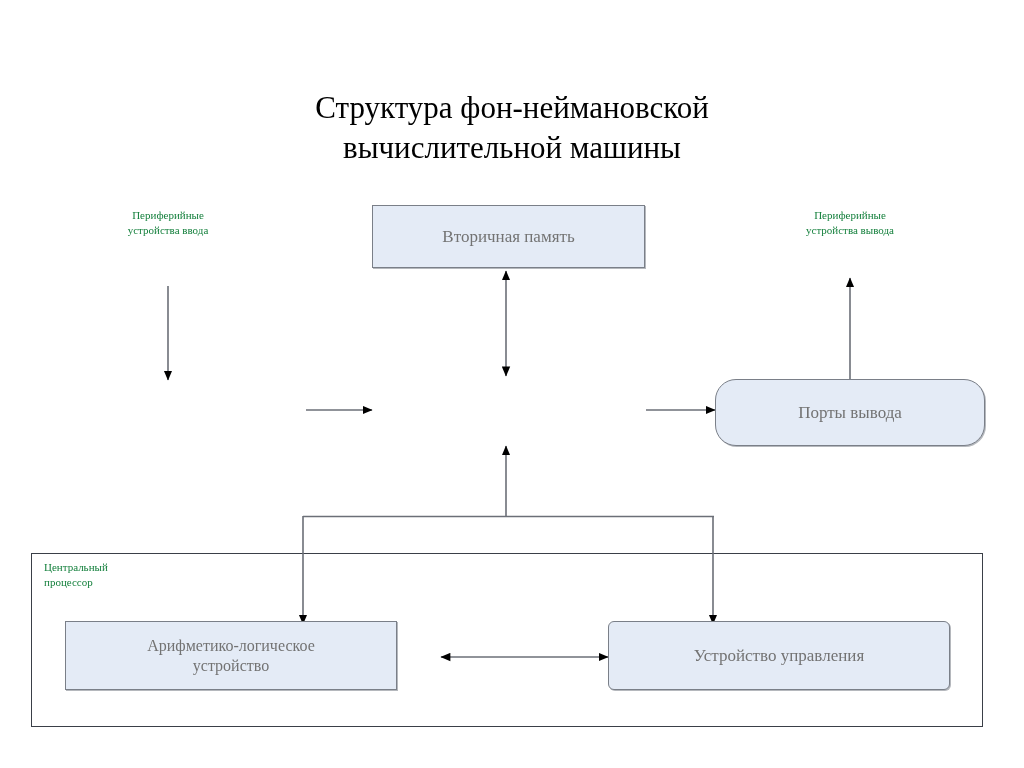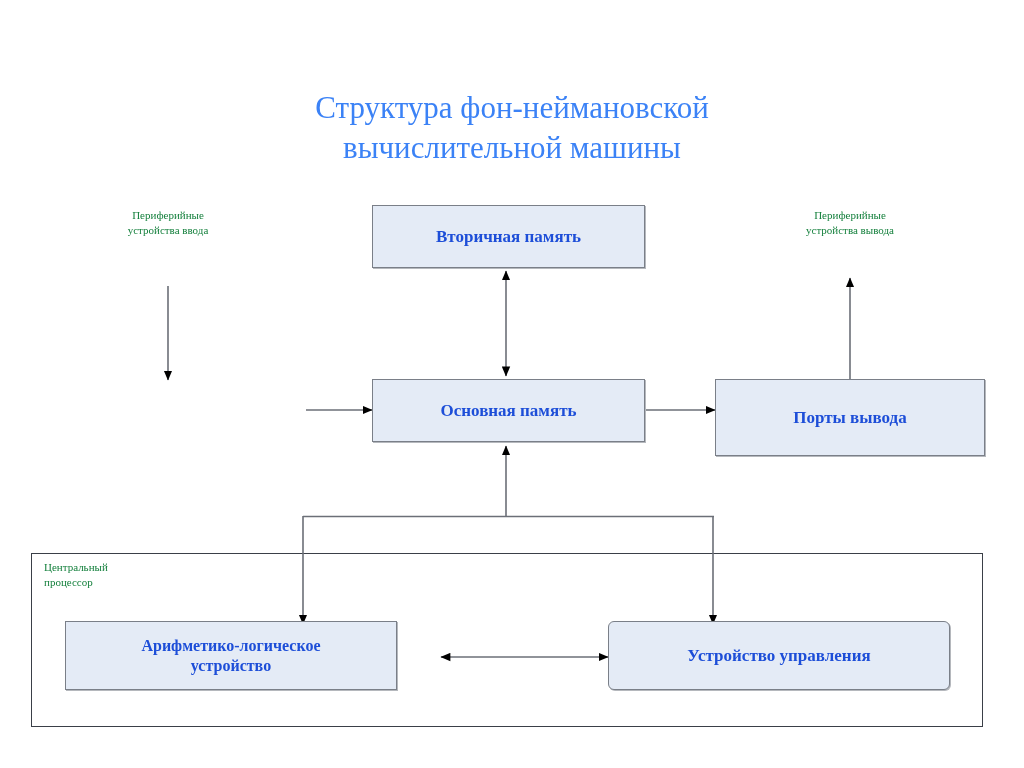--- a/index.html
+++ b/index.html
@@ -17,25 +17,24 @@
   .node{
     position:absolute;
     box-sizing:border-box;
     background:#e4ebf6;
     border:1px solid #7a7f88;
     box-shadow:1px 1px 0 rgba(120,125,135,0.55);
     display:flex;
     align-items:center;
     justify-content:center;
     text-align:center;
-    color:#1d4ed8;
+    color:#737373;
     font-size:17px;
     line-height:1.25;
     padding:2px 6px;
-    font-weight:bold;
   }
   .node.two-line{font-size:16px;}
 
   .group-box{
     position:absolute;
     box-sizing:border-box;
     background:transparent;
     border:1px solid #3a3f47;
   }
 
@@ -48,21 +47,21 @@
     white-space:pre-line;
   }
   .caption.left-align{text-align:left;}
 
   #title{
     position:absolute;
     left:0;top:88px;width:1024px;
     text-align:center;
     font-size:31px;
     line-height:1.30;
-    color:#3b82f6;
+    color:#000000;
     white-space:pre-line;
   }
 </style>
 </head>
 <body>
 
 <div id="stage">
 
   <div id="title">Структура фон-неймановской
 вычислительной машины</div>
@@ -105,22 +104,21 @@
     <line x1="303" y1="516" x2="303" y2="624" stroke="#6b6f77" stroke-width="1.6" marker-end="url(#ah)"></line>
 
     <line x1="713" y1="516" x2="713" y2="624" stroke="#6b6f77" stroke-width="1.6" marker-end="url(#ah)"></line>
 
     <line x1="441" y1="657" x2="608" y2="657" stroke="#6b6f77" stroke-width="1.6" marker-end="url(#ah)" marker-start="url(#ah-start)"></line>
   </svg>
 
   <div class="node" style="left:372px;top:205px;width:273px;height:63px;">Вторичная память</div>
 
 
-  <div class="node" style="left:372px;top:379px;width:273px;height:63px;">Основная память</div>
 
-  <div class="node" style="left:715px;top:379px;width:270px;height:77px;">Порты вывода</div>
+  <div class="node" style="left:715px;top:379px;width:270px;height:67px;border-radius:21px;">Порты вывода</div>
 
   <div class="node two-line" style="left:65px;top:621px;width:332px;height:69px;white-space:pre-line;">Арифметико-логическое
 устройство</div>
 
   <div class="node" style="left:608px;top:621px;width:342px;height:69px;border-radius:6px;">Устройство управления</div>
 
 </div>
 
 </body></html>

